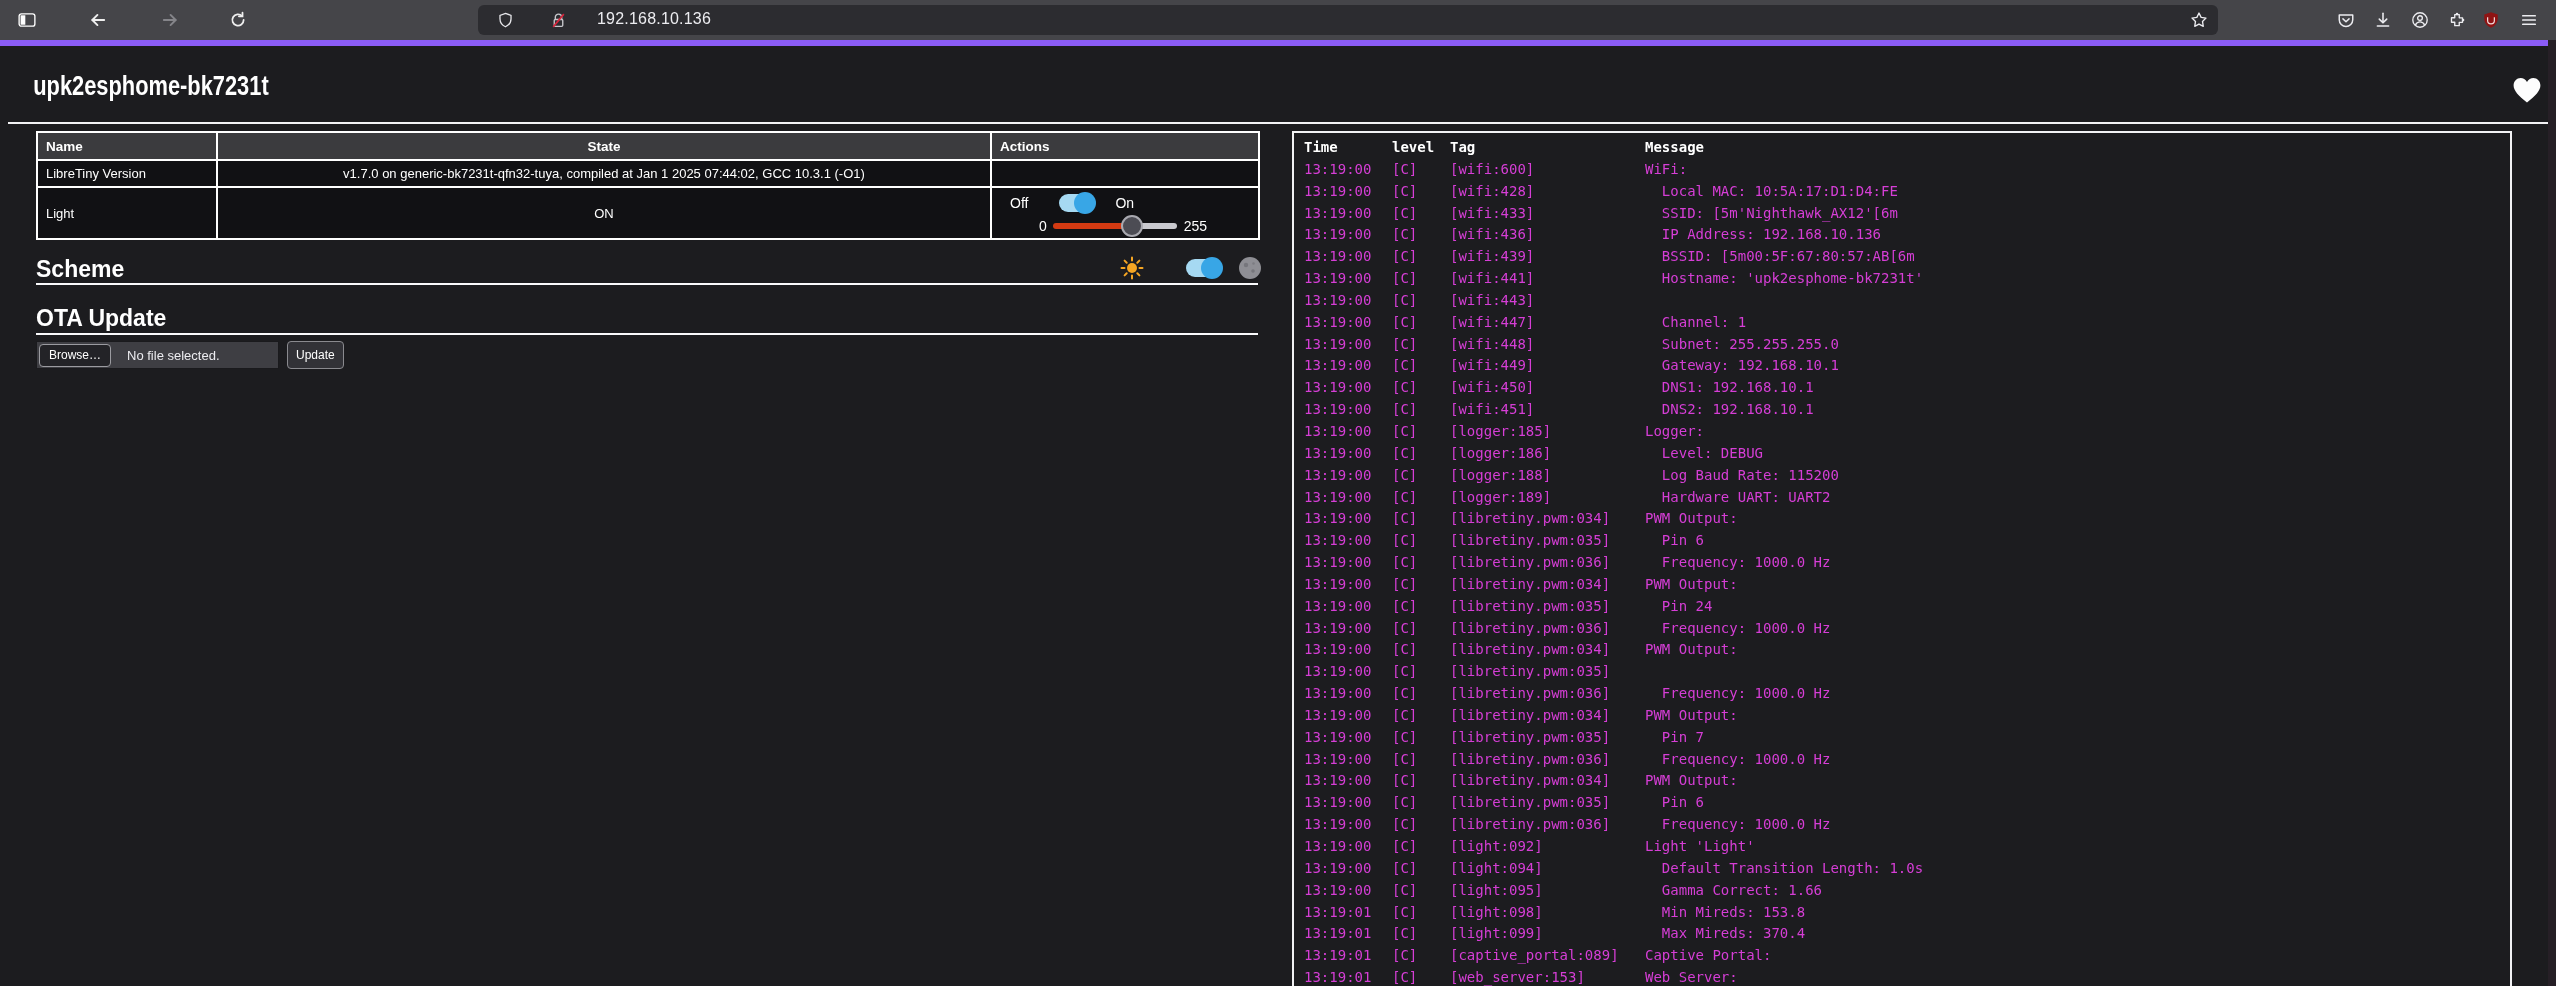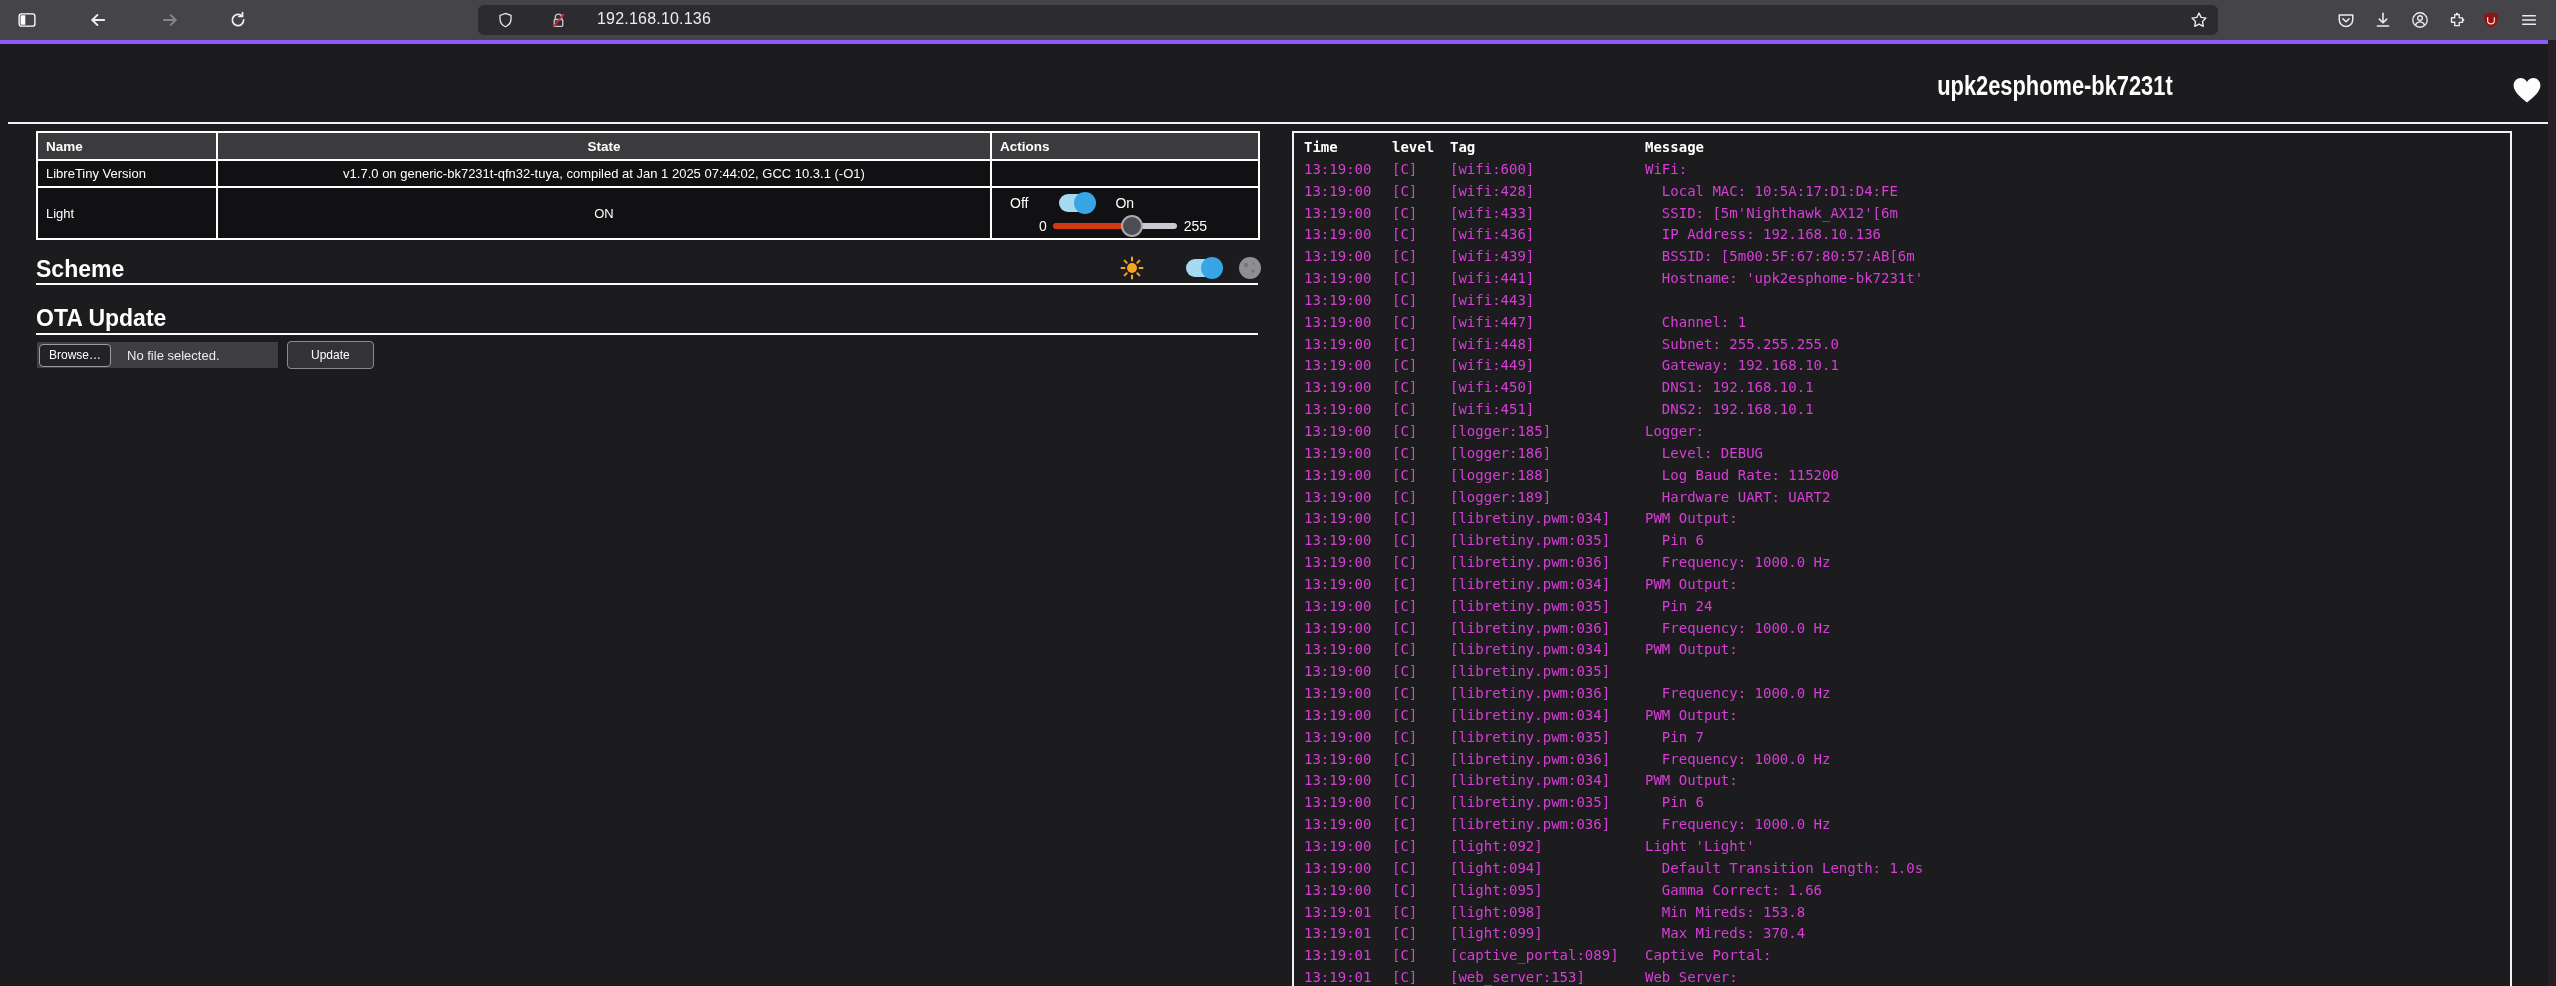--- a/index.html
+++ b/index.html
@@ -1,27 +1,27 @@
 <!DOCTYPE html>
 <html><head>
 <meta charset="utf-8">
 <style>
   html,body{margin:0;padding:0;background:#1c1c1f;}
   #app{position:relative;width:2556px;height:986px;overflow:hidden;background:#1c1c1f;
        font-family:"Liberation Sans",sans-serif;color:#ededf0;}
   
-  .toolbar{position:absolute;left:0;top:0;width:2556px;height:40px;background:#454549;border-bottom:4px solid #8b5cf6;}
+  .toolbar{position:absolute;left:0;top:0;width:2556px;height:40px;background:#454549;border-bottom:6px solid #8b5cf6;}
   .tb-icon{position:absolute;top:10px;width:20px;height:20px;display:flex;align-items:center;justify-content:center;cursor:pointer;}
   .urlbar{position:absolute;left:478px;top:5px;width:1740px;height:30px;background:#2c2c30;border-radius:6px;}
   .url-text{position:absolute;left:119px;top:5px;font-size:16px;color:#ececf0;letter-spacing:.2px;}
   .url-icon{position:absolute;top:7px;width:17px;height:17px;}
   .scroll-strip{position:absolute;right:0;top:40px;width:8px;height:946px;background:#261f26;}
   
   .page{position:absolute;left:0;top:40px;width:2556px;height:946px;}
-  .h1-wrap{position:absolute;left:0;top:30px;width:2206px;text-align:right;}
+  .h1-wrap{position:absolute;left:0;top:30px;width:2206px;text-align:left;}
   .h1-inner{display:inline-block;transform:scaleX(.78);transform-origin:center;
             font-size:28px;font-weight:bold;color:#fff;white-space:nowrap;}
   .heart{position:absolute;left:2512px;top:36px;}
   .hr-top{position:absolute;left:8px;top:82px;width:2540px;height:2px;background:#f2f2f4;}
   
   table.states{position:absolute;left:36px;top:91px;width:1222px;border-collapse:collapse;table-layout:fixed;}
   table.states th,table.states td{border:2px solid #fff;font-size:13px;color:#fff;padding:0 8px;}
   table.states th{background:#3b3b3e;height:26px;text-align:left;font-size:13.5px;}
   table.states th.center{text-align:center;}
   table.states td{background:#111114;height:25px;}
@@ -41,21 +41,21 @@
   .slider .thumb{position:absolute;top:-1px;width:18px;height:18px;border-radius:50%;background:#4c4c54;border:2px solid #a9a9b0;}
   
   .h2{position:absolute;left:36px;font-size:23px;font-weight:bold;color:#fff;white-space:nowrap;}
   .sec-hr{position:absolute;left:36px;width:1222px;height:2px;background:#fafafc;}
   .scheme-controls{position:absolute;left:1120px;top:216px;display:flex;align-items:center;}
   
   .filebox{position:absolute;left:36px;top:301px;width:241px;height:26px;background:#3e3e43;border:1px solid #1a1a1d;display:flex;align-items:center;cursor:pointer;}
   .browse-btn{margin-left:2px;height:21px;padding:0 9px;background:#232327;border:1px solid #9b9ba0;border-radius:4px;
               font-size:12px;color:#fff;display:flex;align-items:center;cursor:pointer;white-space:nowrap;}
   .file-status{margin-left:16px;font-size:13px;color:#ececf0;white-space:nowrap;}
-  .update-btn{position:absolute;left:287px;top:301px;height:26px;padding:0 23px;background:#323237;border:1px solid #8a8a8f;
+  .update-btn{position:absolute;left:287px;top:301px;height:26px;padding:0 8px;background:#323237;border:1px solid #8a8a8f;
               border-radius:4px;font-size:12px;color:#fff;display:flex;align-items:center;cursor:pointer;}
   
   .log-panel{position:absolute;left:1292px;top:91px;width:1216px;height:912px;background:#1c1c1f;
              border:2px solid #f2f2f4;border-bottom:none;overflow:hidden;
              font-family:"DejaVu Sans Mono","Liberation Mono",monospace;font-size:14px;line-height:21.85px;
              padding-top:4px;}
   .log-row{display:grid;grid-template-columns:88px 58px 195px auto;padding-left:10px;}
   .log-row span{white-space:pre;overflow:hidden;}
   .log-head{color:#fff;font-weight:bold;}
   .log-row.cfg span{color:#d63ed6;}

